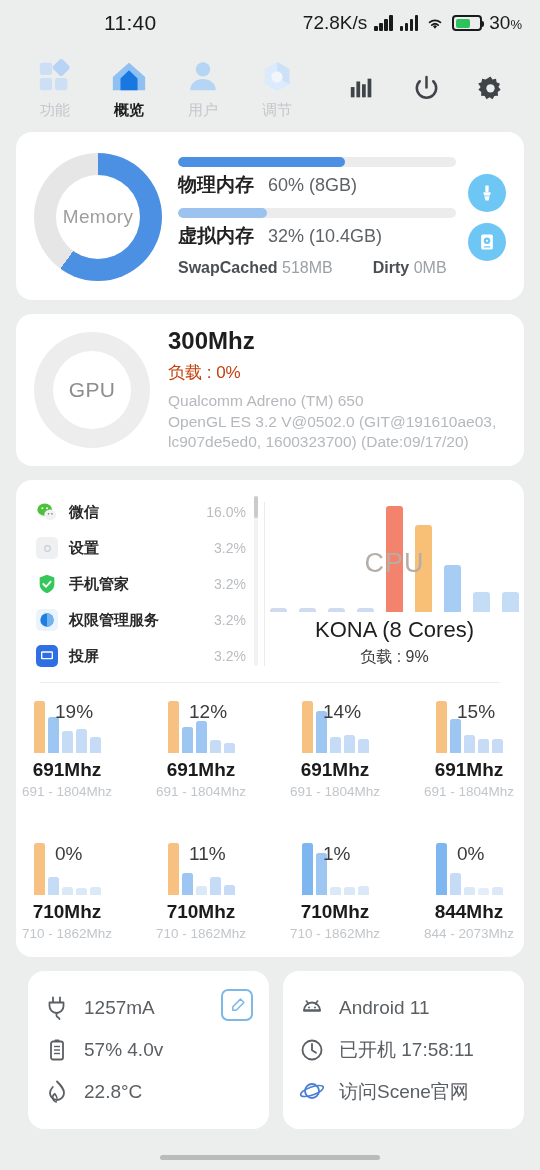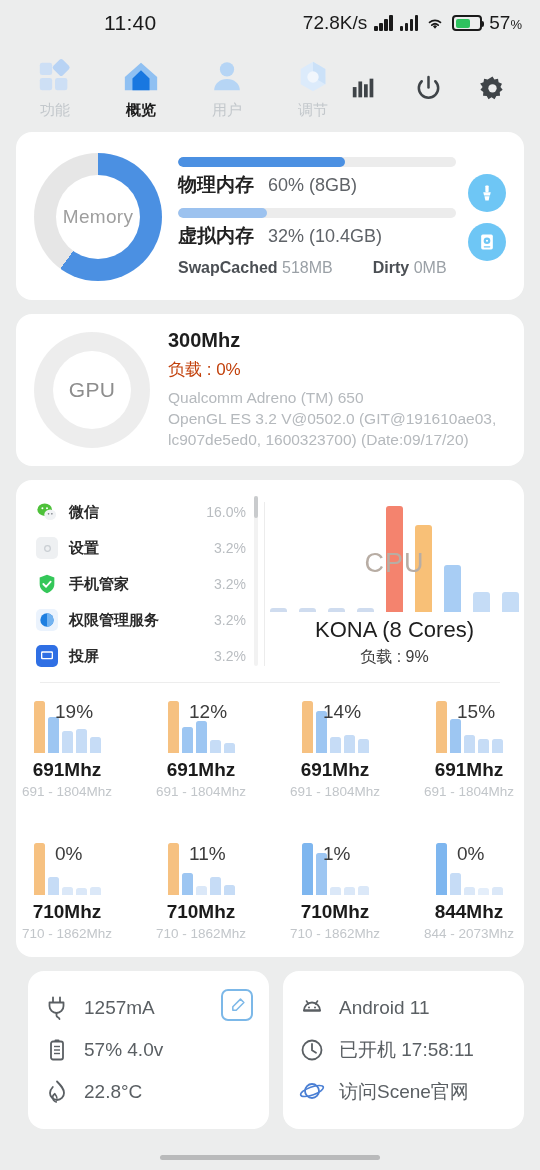--- a/index.html
+++ b/index.html
@@ -27,21 +27,21 @@
   .sig i:nth-child(4) { height: 16px; }
   .wifi { width: 20px; height: 16px; position: relative; }
   .batt { width: 30px; height: 16px; border: 2px solid #1a1a1a; border-radius: 4px; position: relative; display: flex; align-items: center; padding: 1.5px; }
   .batt::after { content: ""; position: absolute; right: -4px; top: 4px; width: 2.5px; height: 6px; background: #1a1a1a; border-radius: 0 2px 2px 0; }
   .batt b { display: block; height: 100%; background: #2ec25e; border-radius: 2px; }
   .sb-pct { font-size: 19px; }
   .sb-pct small { font-size: 13px; }
 
   
   .nav { height: 86px; display: flex; align-items: center; padding: 0 18px; }
-  .nav-left { display: flex; gap: 12px; justify-content: space-between; }
+  .nav-left { display: flex; gap: 0; justify-content: space-between; }
   .nav-item { width: 74px; display: flex; flex-direction: column; align-items: center; gap: 5px; }
   .nav-ico { width: 38px; height: 38px; position: relative; }
   .nav-lbl { font-size: 15px; color: #c3c8cc; }
   .nav-item.active .nav-lbl { color: #1b1b1b; font-weight: 700; }
   .nav-right { margin-left: auto; display: flex; align-items: center; gap: 34px; padding-right: 16px; }
   .nav-btn { width: 30px; height: 30px; position: relative; }
 
   
   .body { flex: 1; padding: 0 16px; display: flex; flex-direction: column; gap: 14px; }
   .card { background: #fff; border-radius: 16px; }
@@ -63,21 +63,21 @@
   .mfoot { display: flex; gap: 40px; font-size: 16px; }
   .mfoot .k { color: #4b4f54; font-weight: 700; }
   .mfoot .v { color: #9aa0a6; }
   .mem-actions { display: flex; flex-direction: column; gap: 11px; }
   .circ-btn { width: 38px; height: 38px; border-radius: 50%; background: #6ec6f5;
               display: flex; align-items: center; justify-content: center; }
 
   
   .gpu-card { padding: 18px 18px; display: flex; align-items: center; gap: 18px; height: 152px; }
   .gpu-info { flex: 1; }
-  .gpu-freq { font-size: 20px; font-weight: 700; color: #1e1e1e; margin-bottom: 6px; }
+  .gpu-freq { font-size: 24px; font-weight: 700; color: #1e1e1e; margin-bottom: 6px; }
   .gpu-load { font-size: 17px; color: #c2410c; margin-bottom: 7px; }
   .gpu-desc { font-size: 15.5px; color: #b5b9bd; line-height: 1.35; }
 
   
   .cpu-card { padding: 14px 0 16px 0; }
   .cpu-top { display: flex; height: 180px; }
   .applist { width: 248px; padding-left: 20px; position: relative; }
   .app-row { display: flex; align-items: center; height: 36px; gap: 11px; padding-right: 18px; }
   .app-ico { width: 22px; height: 22px; border-radius: 5px; flex: none; position: relative;
              display: flex; align-items: center; justify-content: center; }
@@ -143,21 +143,21 @@
       <span class="wifi">
         <svg viewBox="0 0 24 20" width="20" height="16">
           <path d="M12 17.2l2.6-3.2a4 4 0 0 0-5.2 0z" fill="#1a1a1a"></path>
           <path d="M5.2 9.2a10.5 10.5 0 0 1 13.6 0" stroke="#1a1a1a" stroke-width="2.2" fill="none" stroke-linecap="round"></path>
           <path d="M8 12.6a6.2 6.2 0 0 1 8 0" stroke="#1a1a1a" stroke-width="2.2" fill="none" stroke-linecap="round"></path>
         </svg>
       </span>
       <span class="batt">
           <b style="width:62%"></b>
         </span>
-      <span class="sb-pct"><span>57</span><small>%</small></span>
+      <span class="sb-pct"><span>30</span><small>%</small></span>
     </div>
   </div>
 
   <div class="nav">
     <div class="nav-left">
 
       <div class="nav-item">
         <span class="nav-ico">
           <svg viewBox="0 0 40 40" width="38" height="38">
             <rect x="4" y="5" width="13" height="13" rx="2.5" fill="#cddff5"></rect>

